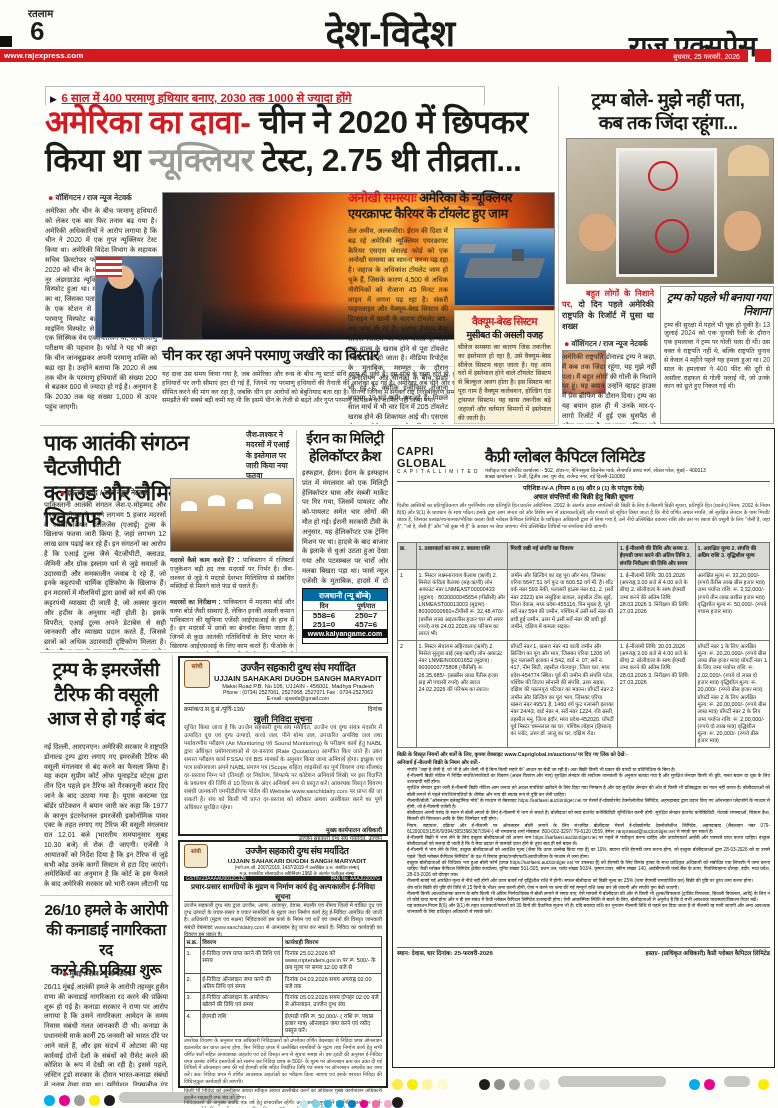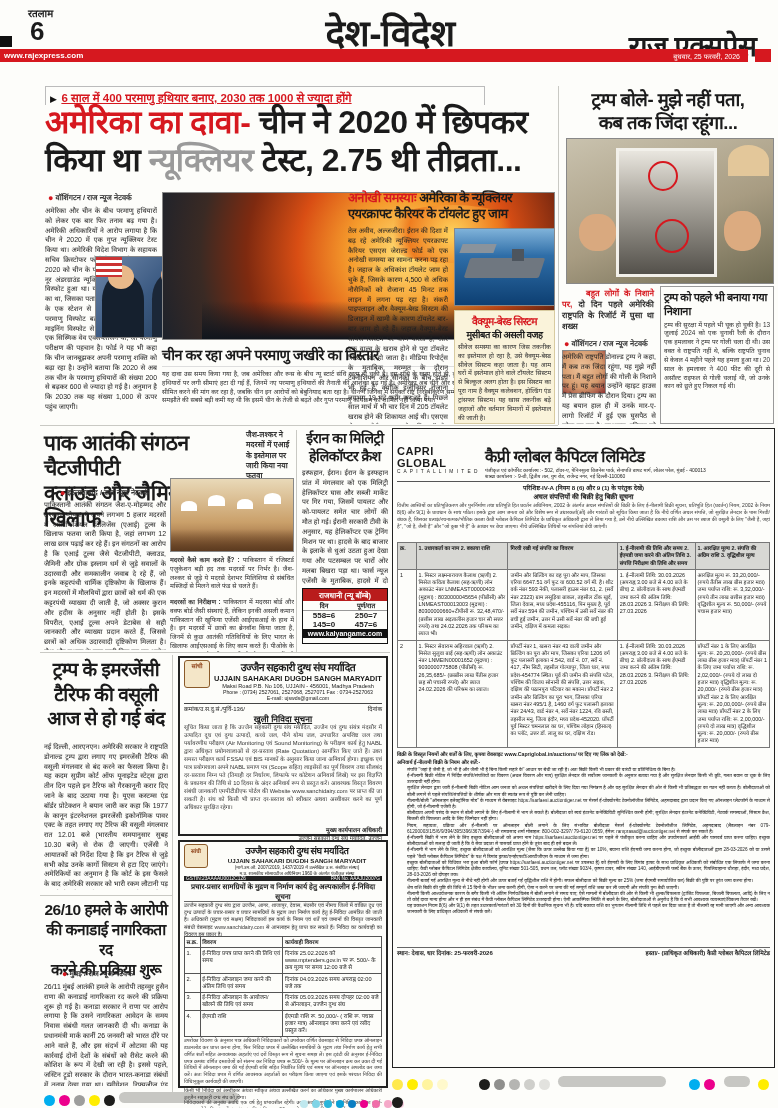--- a/index.html
+++ b/index.html
@@ -101,21 +101,21 @@
   </div>
   <div class="abs" style="left:562px;top:288px;width:92px;height:46px;font-size:8.2px;line-height:1.35;text-align:justify;">
     <span class="red" style="font-weight:bold;margin-left:24px;">बहुत लोगों के निशाने पर,</span><span style="font-weight:bold;color:#333;"> दो दिन पहले अमेरिकी राष्ट्रपति के रिजॉर्ट में घुसा था शख्स</span>
   </div>
   <div class="abs byline" style="left:564px;top:338px;"><span class="dot">●</span> <span>वॉशिंगटन / राज न्यूज नेटवर्क</span></div>
   <div class="abs imgbox" style="left:562px;top:350px;width:44px;height:44px;background:radial-gradient(circle at 45% 40%,#efc39a 0%,#d59a6d 60%,#8c3030 100%);"></div>
   <div class="abs bt" style="left:610px;top:350px;width:46px;height:74px;"></div>
   <div class="abs bt" style="left:562px;top:350px;width:94px;height:74px;padding-left:48px;box-sizing:border-box;"></div>
   <div class="abs bt" style="left:562px;top:352px;width:94px;height:72px;">अमेरिकी राष्ट्रपति डोनाल्ड ट्रम्प ने कहा, मैं कब तक जिंदा रहूंगा, यह मुझे नहीं पता। मैं बहुत लोगों की गोली के निशाने पर हूं। यह बयान उन्होंने व्हाइट हाउस में प्रेस ब्रीफिंग के दौरान दिया। ट्रम्प का यह बयान हाल ही में उनके मार-ए-लागो रिजॉर्ट में हुई एक घुसपैठ से जोड़ा जा रहा है। दरअसल, रविवार को एक शख्स ने ट्रम्प के इस रिजॉर्ट में घुसने की कोशिश की थी, जिसे सुरक्षाकर्मियों ने गोली मारकर मौत के घाट उतार दिया।</div>
   <div class="abs" style="left:660px;top:286px;width:114px;height:138px;border:1px solid #999;padding:3px;box-sizing:border-box;">
-    <div class="hd-serif" style="font-size:11px;color:#1b1b1b;text-align:left;line-height:1.3;">ट्रम्प को पहले भी बनाया गया निशाना</div>
+    <div class="hd-serif" style="font-size:11px;color:#1b1b1b;text-align:right;line-height:1.3;font-style:italic;">ट्रम्प को पहले भी बनाया गया निशाना</div>
     <div class="bt2" style="margin-top:2px;height:86px;">ट्रम्प की सुरक्षा में पहले भी चूक हो चुकी है। 13 जुलाई 2024 को एक चुनावी रैली के दौरान एक हमलावर ने ट्रम्प पर गोली चला दी थी। उस वक्त वे राष्ट्रपति नहीं थे, बल्कि राष्ट्रपति चुनाव से केवल 4 महीने पहले यह हमला हुआ था। 20 साल के हमलावर ने 400 फीट की दूरी से असॉल्ट राइफल से गोली चलाई थी, जो उनके कान को छूते हुए निकल गई थी।</div>
   </div>
 
   <div class="abs hd-serif" style="left:44px;top:430px;width:202px;font-size:21px;line-height:1.2;">
     <span>पाक आतंकी संगठन चैटजीपीटी</span><br><span>क्लाउड और जैमिनी के खिलाफ</span>
   </div>
   <div class="abs" style="left:246px;top:430px;width:48px;height:58px;font-size:7.6px;font-weight:bold;color:#333;line-height:1.35;">जैश-लश्कर ने मदरसों में एआई के इस्तेमाल पर जारी किया नया फतवा</div>
   <div class="abs byline" style="left:60px;top:487px;"><span class="dot">●</span> <span>इस्लामाबाद / राज न्यूज नेटवर्क</span></div>
   <div class="abs bt" style="left:44px;top:500px;width:122px;height:150px;">पाकिस्तानी आतंकी संगठन जैश-ए-मोहम्मद और लश्कर-ए-तैयबा ने अपने लगभग 5 हजार मदरसों में आर्टिफिशियल इंटेलिजेंस (एआई) टूल्स के खिलाफ फतवा जारी किया है, जहां लगभग 12 लाख छात्र पढ़ाई कर रहे हैं। इन संगठनों का आरोप है कि एआई टूल्स जैसे चैटजीपीटी, क्लाउड, जैमिनी और ग्रोक इस्लाम धर्म से जुड़े सवालों के उदारवादी और समकालीन जवाब दे रहे हैं, जो इनके कट्टरपंथी धार्मिक दृष्टिकोण के खिलाफ हैं। इन मदरसों में मौलवियों द्वारा छात्रों को धर्म की एक कट्टरपंथी व्याख्या दी जाती है, जो अक्सर कुरान और हदीस के अनुसार नहीं होती है। इसके विपरीत, एआई टूल्स अपने डेटाबेस से सही जानकारी और व्याख्या प्रदान करते हैं, जिससे छात्रों को अधिक उदारवादी दृष्टिकोण मिलता है। जैश और लश्कर के द्वारा जारी किए गए नए आदेश में छात्रों से कहा गया है कि वे मौलवियों से व्यक्तिगत रूप से धर्म से जुड़े सवाल पूछें और मोबाइल फोन पर एआई टूल्स का इस्तेमाल न करें।</div>
   <div class="abs imgbox" style="left:170px;top:478px;width:124px;height:74px;background:linear-gradient(180deg,#e9d9b8 0%,#caa06a 60%,#8a5a32 100%);">
@@ -131,31 +131,31 @@
   <div class="abs bt2" style="left:170px;top:598px;width:124px;height:54px;">
     <span style="font-weight:bold;">मदरसों का निरीक्षण :</span><span> पाकिस्तान में मदरसा बोर्ड और वक्फ बोर्ड जैसी संस्थाएं हैं, लेकिन इनकी असली कमान पाकिस्तान की खुफिया एजेंसी आईएसआई के हाथ में है। इन मदरसों में छात्रों का ब्रेनवॉश किया जाता है, जिनमें से कुछ आतंकी गतिविधियों के लिए भारत के खिलाफ आईएसआई के लिए काम करते हैं। पीओके के मुजफ्फराबाद और नीलम घाटी से जैश इन छात्रों को भारत में हमले के लिए भेजता है। सऊदी अरब और अन्य खाड़ी देशों में इस्लामी यूनिवर्सिटियों और कॉलेजों में धार्मिक शिक्षा के लिए अपने-अपने एआई टूल्स का इस्तेमाल किया जाता है।</span>
   </div>
 
   <div class="abs hd-serif" style="left:302px;top:430px;width:86px;font-size:14px;line-height:1.25;text-align:center;">
     <span>ईरान का मिलिट्री</span><br><span>हेलिकॉप्टर क्रैश</span>
   </div>
   <div class="abs bt" style="left:302px;top:468px;width:86px;height:118px;">इस्फहान, ईरान। ईरान के इस्फहान प्रांत में मंगलवार को एक मिलिट्री हेलिकॉप्टर घास और सब्जी मार्केट पर गिर गया, जिसमें पायलट और को-पायलट समेत चार लोगों की मौत हो गई। ईरानी सरकारी टीवी के अनुसार, यह हेलिकॉप्टर एक ट्रेनिंग मिशन पर था। हादसे के बाद बाजार के इलाके से धुआं उठता हुआ देखा गया और पटसम्बल पर चारों ओर मलबा बिखरा पड़ा था। फार्स न्यूज एजेंसी के मुताबिक, हादसे में दो नागरिकों की भी मौत हुई है। यह हादसा ईरान में एक सप्ताह के भीतर दूसरा सैन्य विमान हादसा है।</div>
 
   <div class="abs" style="left:302px;top:588px;width:86px;height:56px;border:1px solid #111;box-sizing:border-box;">
-    <div style="background:#b91c1c;color:#fff;font-size:7.5px;font-weight:bold;text-align:center;padding:1px 0;">राजधानी (न्यू बॉम्बे)</div>
+    <div style="background:#0369a1;color:#fff;font-size:7.5px;font-weight:bold;text-align:center;padding:1px 0;">राजधानी (न्यू बॉम्बे)</div>
     <div style="display:flex;font-size:6.5px;font-weight:bold;border-bottom:0.5px solid #999;">
       <span style="flex:1;text-align:center;">दिन</span>
       <span style="flex:1;text-align:center;">पूर्ण/रात</span>
     </div>
     <div style="display:flex;font-size:8px;font-weight:bold;">
       <span style="flex:1;text-align:center;">558=6</span>
       <span style="flex:1;text-align:center;">250=7</span>
     </div>
     <div style="display:flex;font-size:8px;font-weight:bold;">
-      <span style="flex:1;text-align:center;">145=0</span>
+      <span style="flex:1;text-align:center;">251=0</span>
       <span style="flex:1;text-align:center;">457=6</span>
     </div>
     <div style="background:#111;color:#fff;font-size:7px;font-weight:bold;text-align:center;padding:1px 0;">www.kalyangame.com</div>
   </div>
 
   <div class="abs hd-serif" style="left:44px;top:658px;width:124px;font-size:19px;line-height:1.3;text-align:center;">
     <span>ट्रम्प के इमरजेंसी</span><br><span>टैरिफ की वसूली</span><br><span>आज से हो गई बंद</span>
   </div>
   <div class="abs bt" style="left:44px;top:742px;width:124px;height:148px;">नई दिल्ली, आरएनएन। अमेरिकी सरकार ने राष्ट्रपति डोनाल्ड ट्रम्प द्वारा लगाए गए इमरजेंसी टैरिफ की वसूली मंगलवार से बंद करने का फैसला किया है। यह कदम सुप्रीम कोर्ट ऑफ यूनाइटेड स्टेट्स द्वारा तीन दिन पहले इन टैरिफ को गैरकानूनी करार दिए जाने के बाद उठाया गया है। यूएस कस्टम्स एंड बॉर्डर प्रोटेक्शन ने बयान जारी कर कहा कि 1977 के कानून इंटरनेशनल इमरजेंसी इकोनॉमिक पावर एक्ट के तहत लगाए गए टैरिफ की वसूली मंगलवार रात 12.01 बजे (भारतीय समयानुसार सुबह 10.30 बजे) से रोक दी जाएगी। एजेंसी ने आयातकों को निर्देश दिया है कि इन टैरिफ से जुड़े सभी कोड उनके कार्गो सिस्टम से हटा दिए जाएंगे। अमेरिकियों का अनुमान है कि कोर्ट के इस फैसले के बाद अमेरिकी सरकार को भारी रकम लौटानी पड़ सकती है। पेन वार्टन बजट मॉडल के मुताबिक, सरकार को करीब 175 अरब डॉलर (लगभग 15.75 लाख करोड़ रुपये) से ज्यादा की वसूली वापस करनी पड़ सकती है। यह फैसला ट्रम्प प्रशासन की व्यापार नीति के लिए बड़ा झटका माना जा रहा है।</div>
 

